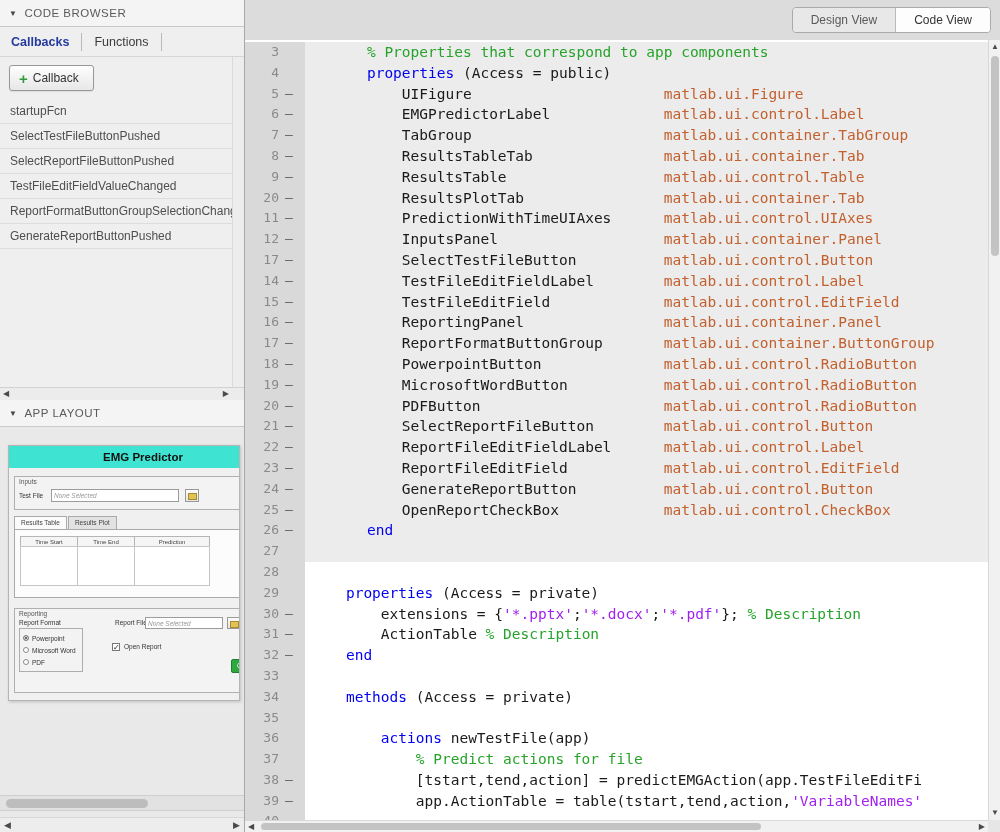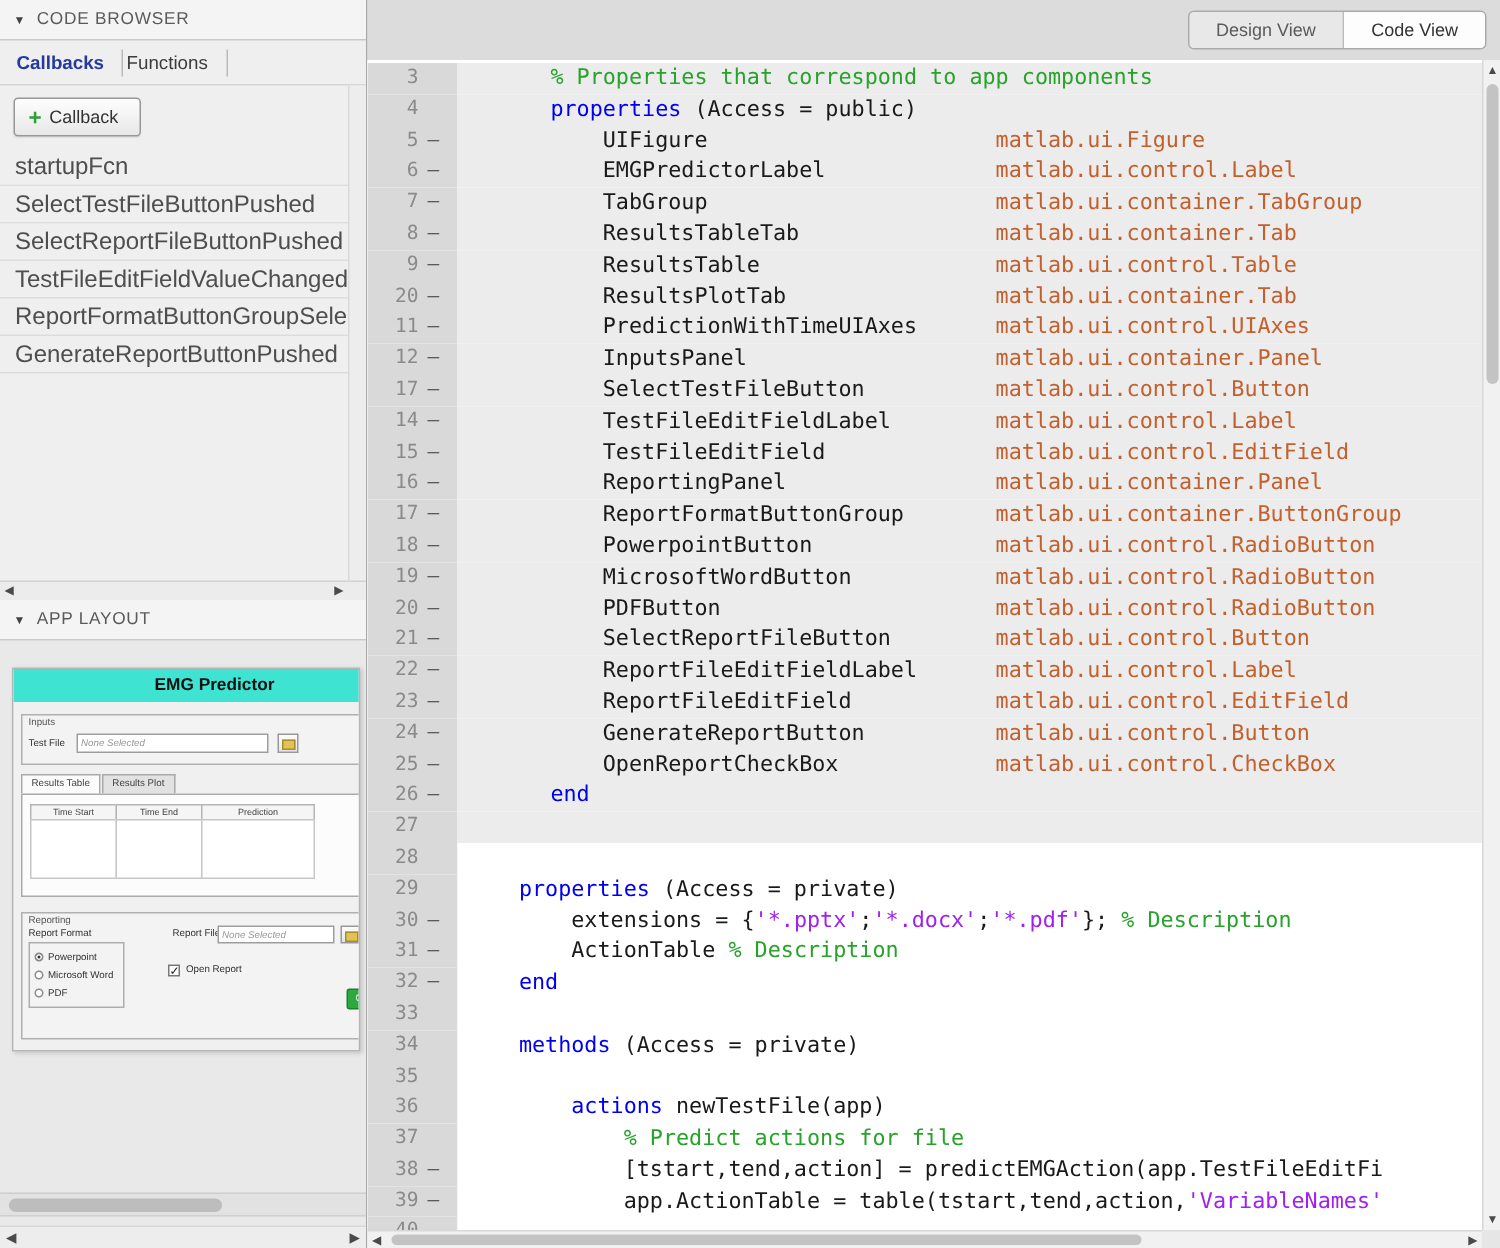--- a/index.html
+++ b/index.html
@@ -6,27 +6,27 @@
   html,body { width:1000px; height:832px; overflow:hidden; }
   body { position:relative; font-family:"Liberation Sans",sans-serif; background:#f0f0f0; }
 
   
   .left-panel { position:absolute; left:0; top:0; width:245px; height:832px; background:#efefef; border-right:1px solid #a8a8a8; }
   .section-header { height:27px; display:flex; align-items:center; gap:7px; padding:0 9px; background:#f4f4f4; border-bottom:1px solid #c9c9c9; color:#5a5a5a; font-size:11.5px; letter-spacing:.5px; }
   .collapse-arrow { font-size:8px; color:#444; }
 
   .code-browser { position:absolute; top:0; left:0; right:0; height:400px; }
   .cb-tabs { height:30px; display:flex; align-items:center; padding-left:9px; border-bottom:1px solid #d6d6d6; }
-  .cb-tab { font-size:12.5px; color:#3c3c3c; padding:2px 12px 2px 2px; border-right:1px solid #b9b9b9; cursor:default; }
+  .cb-tab { font-size:12.5px; color:#3c3c3c; padding:2px 12px 2px 2px; margin-right:10px; border-right:1px solid #b9b9b9; cursor:default; }
   .cb-tab.active { color:var(--active-tab-blue); font-weight:bold; }
   .cb-btn-row { padding:8px 0 8px 9px; }
   .callback-btn { display:inline-flex; align-items:center; gap:5px; height:26px; padding:0 14px 0 9px; background:linear-gradient(#fefefe,#e7e7e7); border:1px solid #989898; border-radius:3px; font-size:12px; color:#333; font-family:inherit; box-shadow:0 1px 1px rgba(0,0,0,.08); }
   .plus-icon { color:#2f9e3a; font-weight:bold; font-size:15px; line-height:1; }
   .cb-list { margin-right:12px; }
-  .cb-item { height:25px; line-height:25px; padding-left:10px; font-size:16px; color:#4e4e4e; border-bottom:1px solid #ddd; white-space:nowrap; overflow:hidden; }
+  .cb-item { height:25px; line-height:25px; padding-left:10px; font-size:12px; color:#4e4e4e; border-bottom:1px solid #ddd; white-space:nowrap; overflow:hidden; }
   .cb-vscroll { position:absolute; top:57px; bottom:13px; right:0; width:12px; background:#ededed; border-left:1px solid #dadada; }
   .cb-hscroll { position:absolute; left:0; right:0; bottom:0; height:13px; background:#ececec; border-top:1px solid #d2d2d2; }
   .sb-arrow { position:absolute; color:#4a4a4a; font-size:8px; line-height:1; }
   .cb-hscroll .left { left:3px; top:2px; } .cb-hscroll .right { right:15px; top:2px; }
 
   .app-layout { position:absolute; top:400px; left:0; right:0; bottom:0; background:#e9e9e9; }
   .preview-wrap { position:absolute; left:8px; top:45px; width:232px; height:256px; overflow:hidden; border:1px solid #b5b5b5; background:#f0f0f0; box-shadow:1px 1px 3px rgba(0,0,0,.18); }
   .mini-app { position:absolute; left:0; top:0; width:268px; height:256px; }
   .mini-title { height:22px; background:var(--accent-cyan); font-size:11.5px; font-weight:bold; text-align:center; line-height:22px; color:#111; }
   .mini-canvas { position:relative; height:234px; background:#f0f0f0; }

